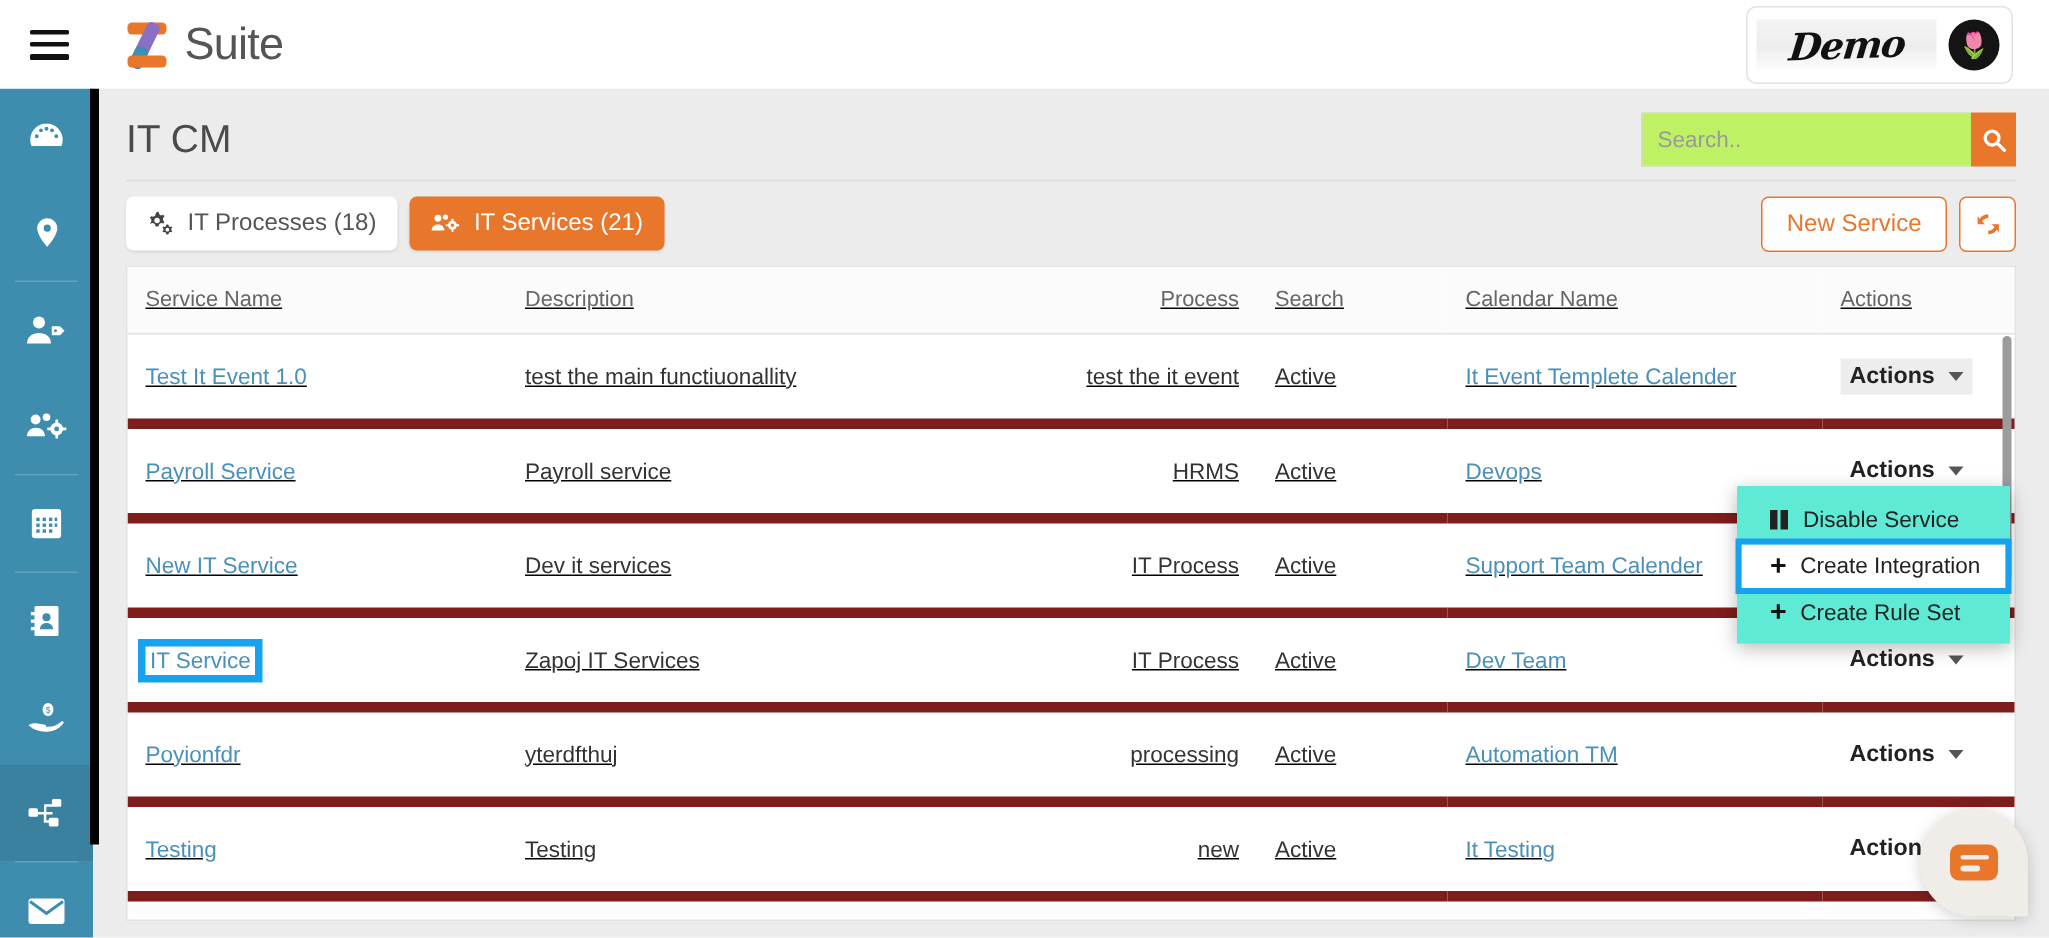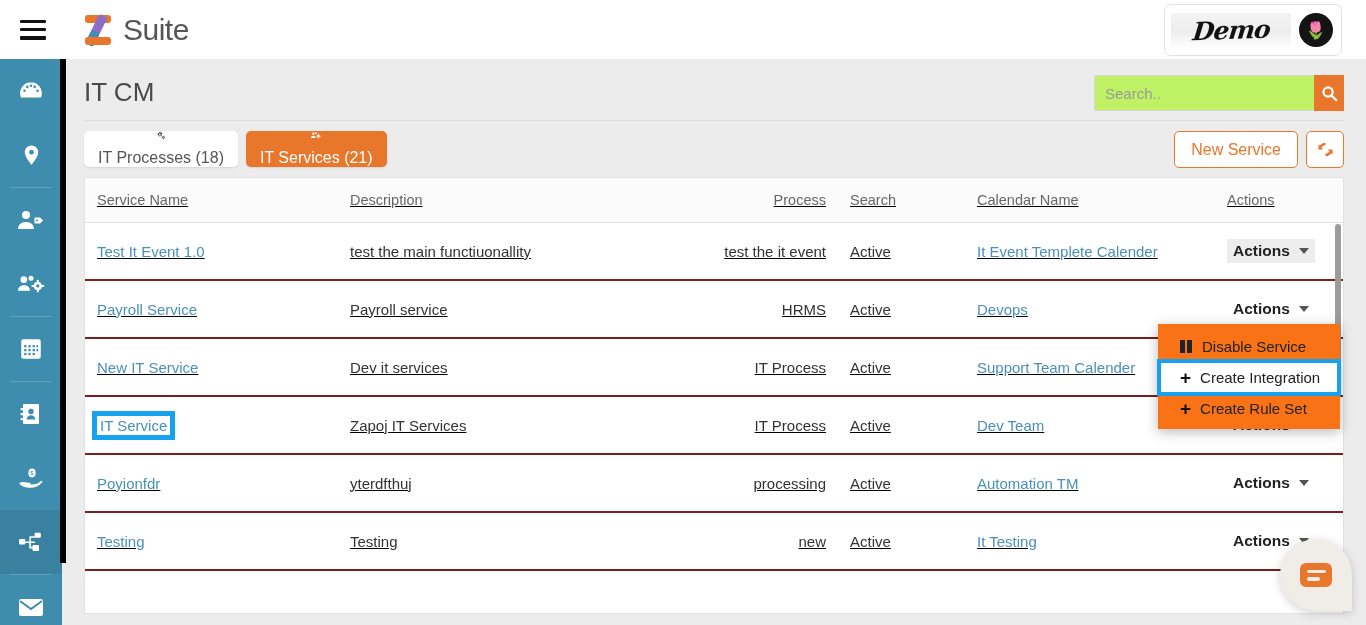--- a/index.html
+++ b/index.html
@@ -116,21 +116,20 @@
 
   .tabrow {
     position: relative; height: 56px;
     display: flex; align-items: center; gap: 8px;
   }
   .tab {
     display: flex; align-items: center; gap: 9px;
     height: 36px; padding: 0 14px; border-radius: 5px;
     font-size: 16px; cursor: pointer;
     box-shadow: 0 1px 2px rgba(0,0,0,.10);
-    flex-direction: column;
   }
   .tab.inactive { background: #fff; color: #555; }
   .tab.activeTab { background: #e8762b; color: #fff; }
 
   .rightbtns { position: absolute; right: 0; top: 10px; display: flex; gap: 8px; }
   .btn-outline {
     height: 37px; padding: 4px 16px; border: 1px solid #e8762b; border-radius: 5px;
     background: #fff; color: #e8762b; font-size: 16px; cursor: pointer;
     font-family: "Liberation Sans", sans-serif;
   }
@@ -149,21 +148,21 @@
     overflow: hidden;
     text-decoration: underline;
   }
   table { width: 100%; border-collapse: collapse; table-layout: fixed; }
   thead th {
     text-align: left; font-size: 14.5px; font-weight: normal; color: #666;
     background: #fbfbfb; padding: 14px 12px; border-bottom: 1px solid #e2e2e2;
   }
   tbody td {
     font-size: 15px; color: #333; padding: 16px 12px;
-    border-bottom: 2px solid #7f1d1d; height: 50px; vertical-align: middle;
+    border-bottom: 7px solid #7f1d1d; height: 50px; vertical-align: middle;
   }
   .lnk { color: #4a90b9; cursor: pointer; }
   .col-name { width: 253px; }
   .col-desc { width: 250px; }
   .col-proc { width: 250px; text-align: right; }
   .col-stat { width: 127px; }
   .col-cal  { width: 250px; }
   .col-act  { width: 130px; }
 
   .cell-highlight {
@@ -190,21 +189,21 @@
     position: absolute; right: 2px; top: 46px;
     width: 6px; height: 164px; background: #9c9c9c; border-radius: 3px;
     z-index: 5;
   }
 
   
   .dropdown {
     position: absolute;
     left: 1096px; top: 265px;
     width: 182px;
-    background: #f97316;
+    background: #5eead4;
     box-shadow: 0 3px 12px rgba(0,0,0,.28);
     padding: 8px 0 6px 0;
     z-index: 60;
   }
   .dd-item {
     display: flex; align-items: center; gap: 9px;
     padding: 6px 10px 6px 22px;
     font-size: 15px; color: #222; cursor: pointer;
     white-space: nowrap;
   }

